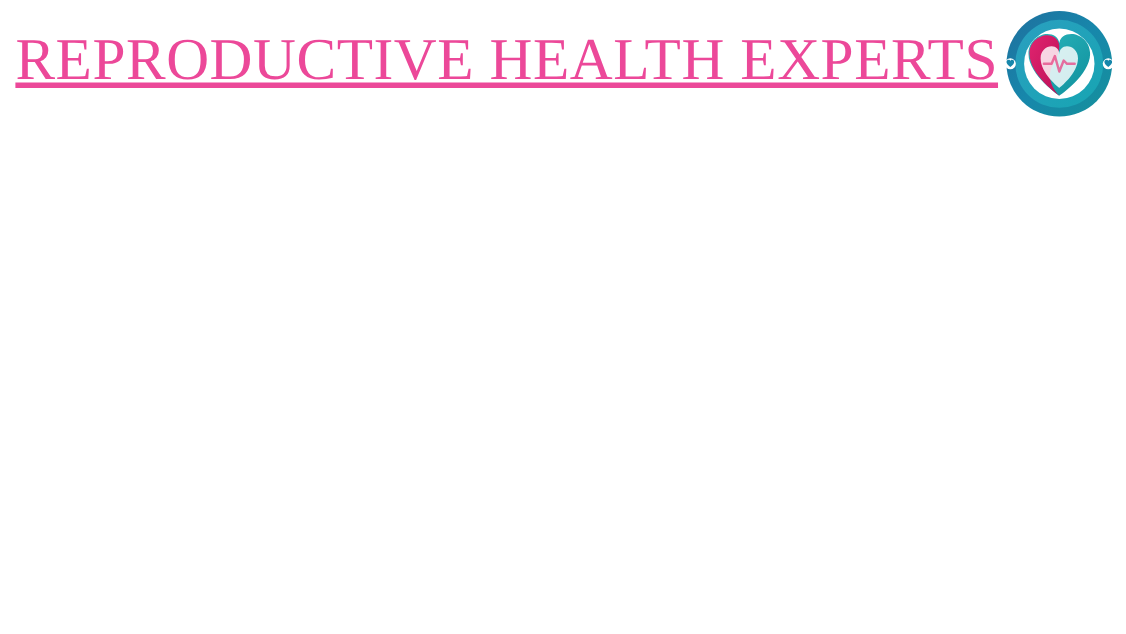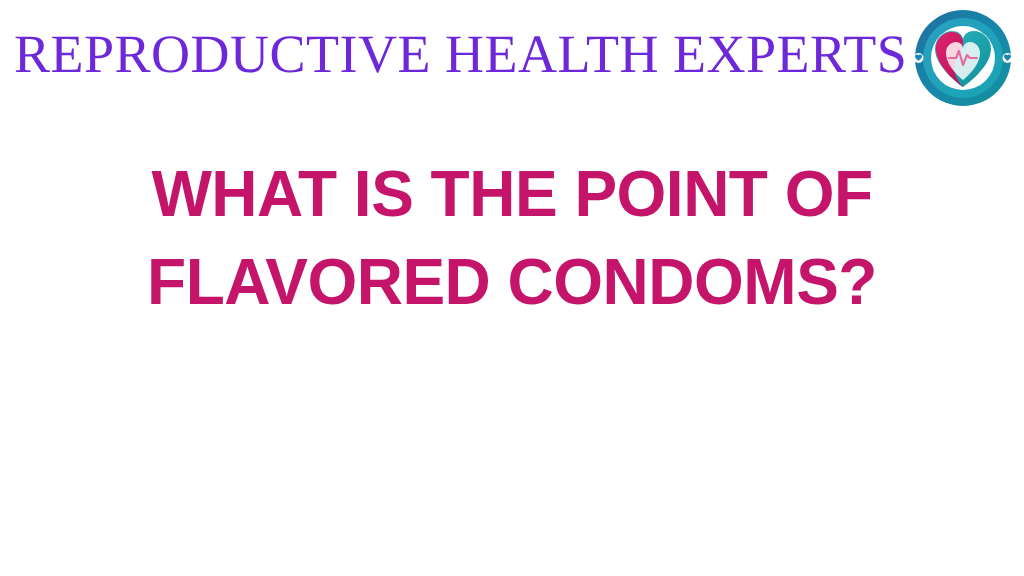--- a/index.html
+++ b/index.html
@@ -30,23 +30,24 @@
   .brand-title {
     position: absolute;
     left: 14px;
     top: 24px;
     width: 850px;
     font-family: "Liberation Serif", "DejaVu Serif", serif;
     font-weight: 400;
     font-size: 54px;
     line-height: 60px;
     letter-spacing: 0.5px;
-    color: #6d28d9;
+    color: #ec4899;
     white-space: nowrap;
     text-rendering: geometricPrecision;
+    text-decoration: underline;
   }
 
   
   .brand-logo {
     position: absolute;
     left: 913px;
     top: 8px;
     width: 100px;
     height: 100px;
   }
@@ -156,20 +157,16 @@
         <g>
           <circle cx="94.5" cy="50" r="5" fill="#ffffff"></circle>
           <path d="M94.5 52.8 C 92 51, 91 49.6, 91 48.3 C 91 47.1, 92 46.4, 93 46.4
                    C 93.8 46.4, 94.3 46.9, 94.5 47.4 C 94.7 46.9, 95.2 46.4, 96 46.4
                    C 97 46.4, 98 47.1, 98 48.3 C 98 49.6, 97 51, 94.5 52.8 Z" fill="#1787ab"></path>
         </g>
       </svg>
     </div>
   </div>
 
-  <div class="headline">
-    <span class="headline-line">WHAT IS THE POINT OF</span>
-    <span class="headline-line">FLAVORED CONDOMS?</span>
-  </div>
 
   <div class="content-area"></div>
 
 </div>
 
 </body></html>

